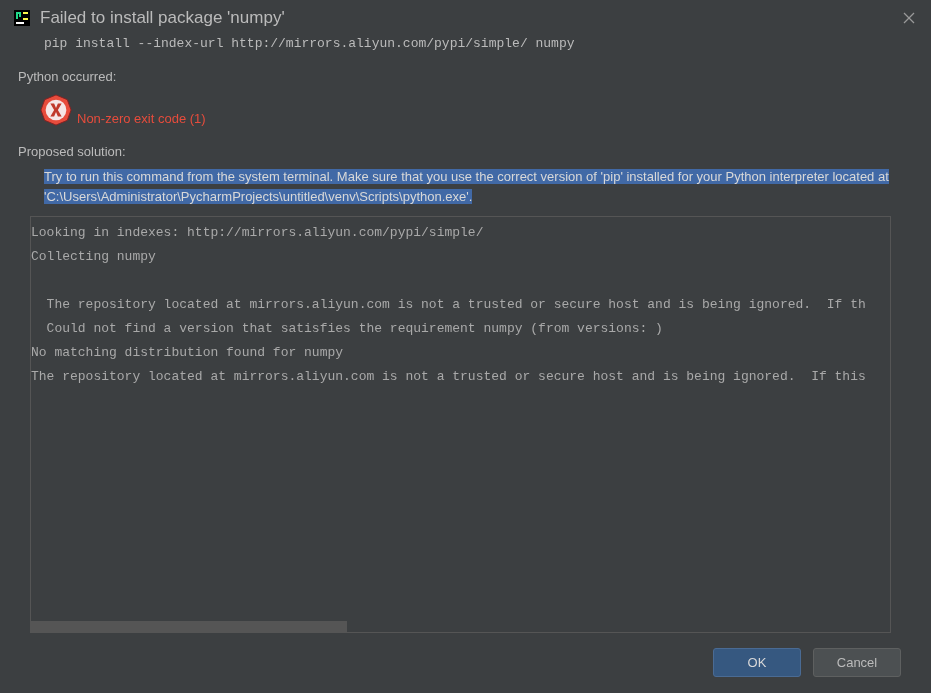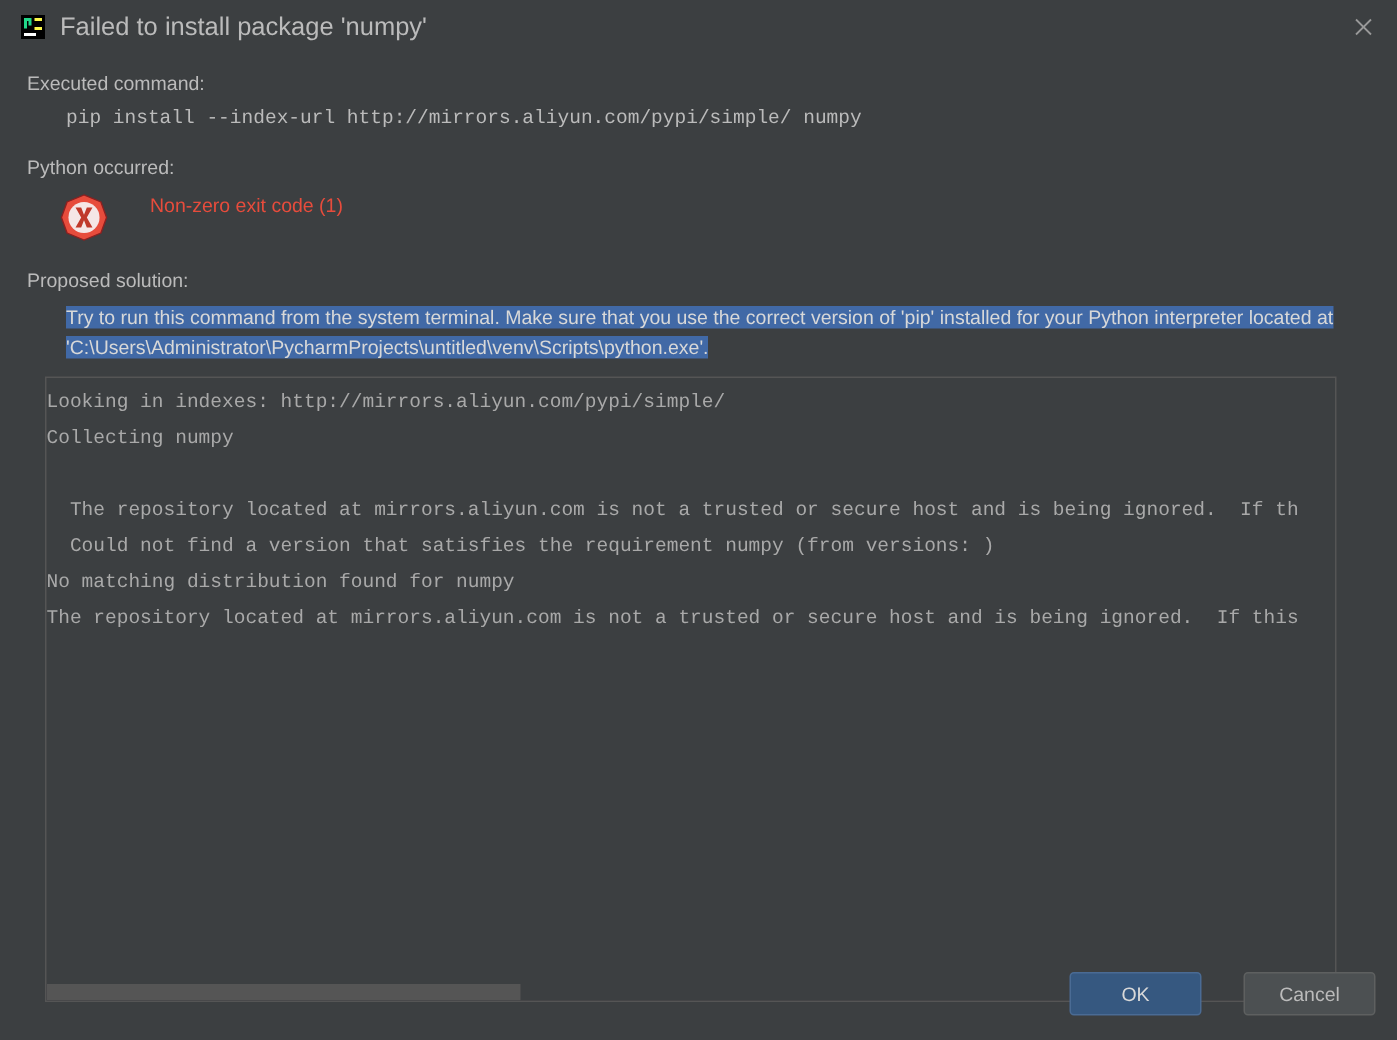--- a/index.html
+++ b/index.html
@@ -71,24 +71,24 @@
     .mono {
       font-family: "Consolas", "Courier New", monospace;
       font-size: 13px;
       color: #bbbbbb;
       padding-left: 26px;
       white-space: pre;
     }
     
     .error-row {
       display: flex;
-      align-items: flex-start;
+      align-items: flex-end;
       padding-left: 22px;
       margin-top: 10px;
-      gap: 28px;
+      gap: 5px;
     }
     
     .error-icon {
       width: 32px;
       height: 32px;
       display: flex;
       align-items: center;
       justify-content: center;
     }
     
@@ -145,23 +145,23 @@
       top: 0;
       height: 11px;
       width: 316px;
       background: #555555;
       border-radius: 0;
     }
     
     .button-row {
       position: absolute;
       bottom: 16px;
-      right: 14px;
-      display: flex;
-      gap: 28px;
+      right: 30px;
+      display: flex;
+      gap: 12px;
       padding-left: 40px;
     }
     
     .btn {
       min-width: 88px;
       height: 29px;
       border-radius: 3px;
       font-size: 13px;
       cursor: pointer;
       border: none;
@@ -201,21 +201,20 @@
   <div class="close-btn">
     <svg width="12" height="12" viewBox="0 0 12 12">
       <line x1="1" y1="1" x2="11" y2="11" stroke="#999999" stroke-width="1.2"></line>
       <line x1="11" y1="1" x2="1" y2="11" stroke="#999999" stroke-width="1.2"></line>
     </svg>
   </div>
 </div>
 
 <div class="content">
 
-  <div class="section-label first">Executed command:</div>
   <div class="mono">pip install --index-url http://mirrors.aliyun.com/pypi/simple/ numpy</div>
 
   <div class="section-label">Python occurred:</div>
   <div class="error-row">
     <div class="error-icon">
       <svg width="34" height="34" viewBox="0 0 34 34">
         <polygon points="17,1 29,6 33,17 29,28 17,33 5,28 1,17 5,6" fill="#e74c3c" stroke="#8b2020" stroke-width="1"></polygon>
         <circle cx="17" cy="17" r="11" fill="#f5e6e6"></circle>
         <path d="M 11 10 L 15 10 L 17 15 L 19 10 L 23 10 L 19 17 L 23 24 L 19 24 L 17 19 L 15 24 L 11 24 L 15 17 Z" fill="#c0392b"></path>
       </svg>

